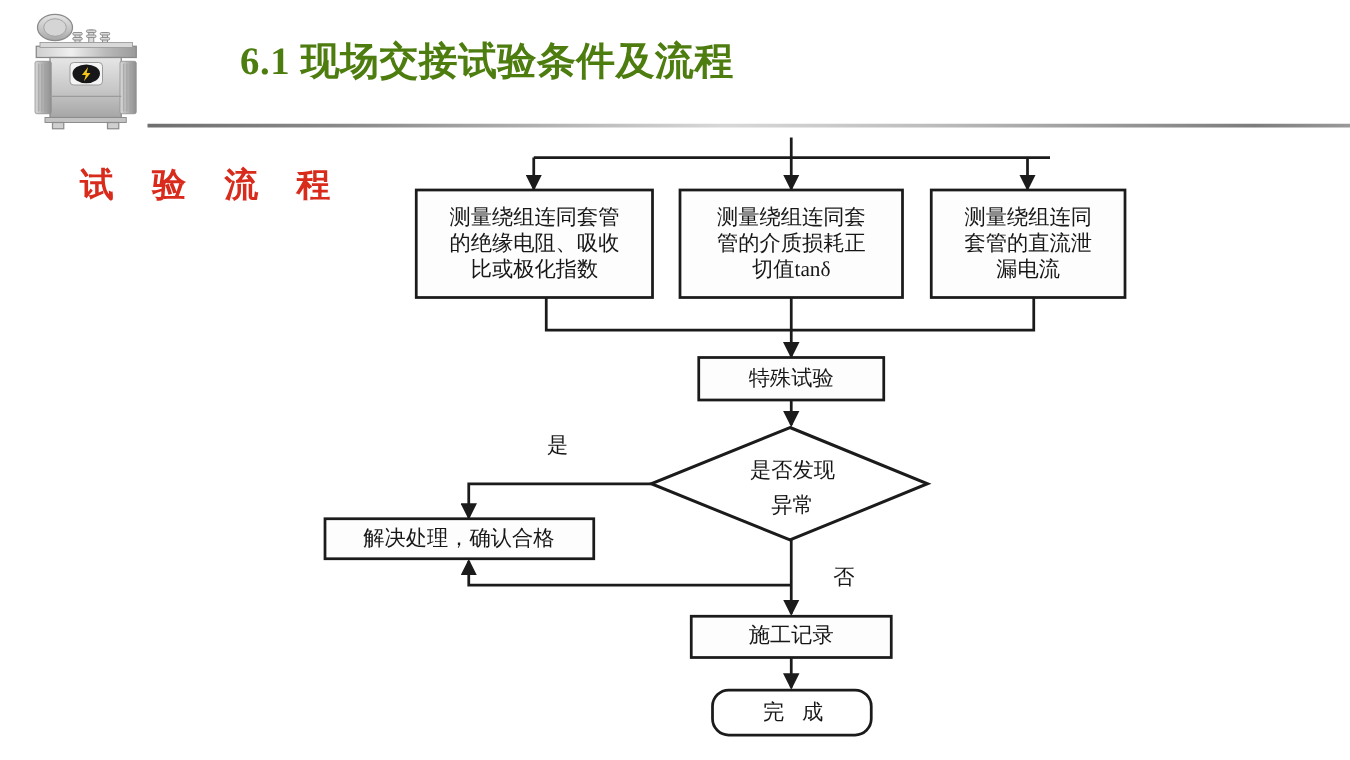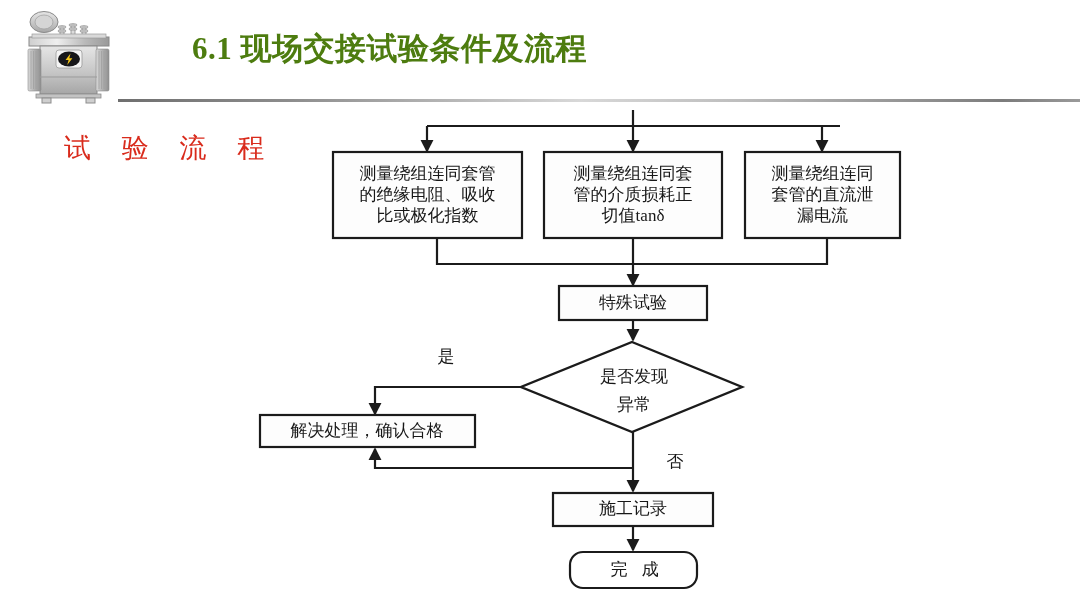--- a/index.html
+++ b/index.html
@@ -48,21 +48,21 @@
     height: 3px;
     background: linear-gradient(to right, #6f6f6f 0%, #8d8d8d 18%, #d8d8d8 48%, #bdbdbd 65%, #7c7c7c 92%, #9a9a9a 100%);
   }
 
   
   #section-label {
     position: absolute;
     left: 64px;
     top: 130px;
     font-size: 27px;
-    font-weight: normal;
+    font-weight: bold;
     color: #d92b1c;
     letter-spacing: 12px;
     font-family: "Liberation Serif", "DejaVu Serif", serif;
     white-space: nowrap;
   }
 
   
   #flowchart {
     position: absolute;
     left: 0; top: 0;

